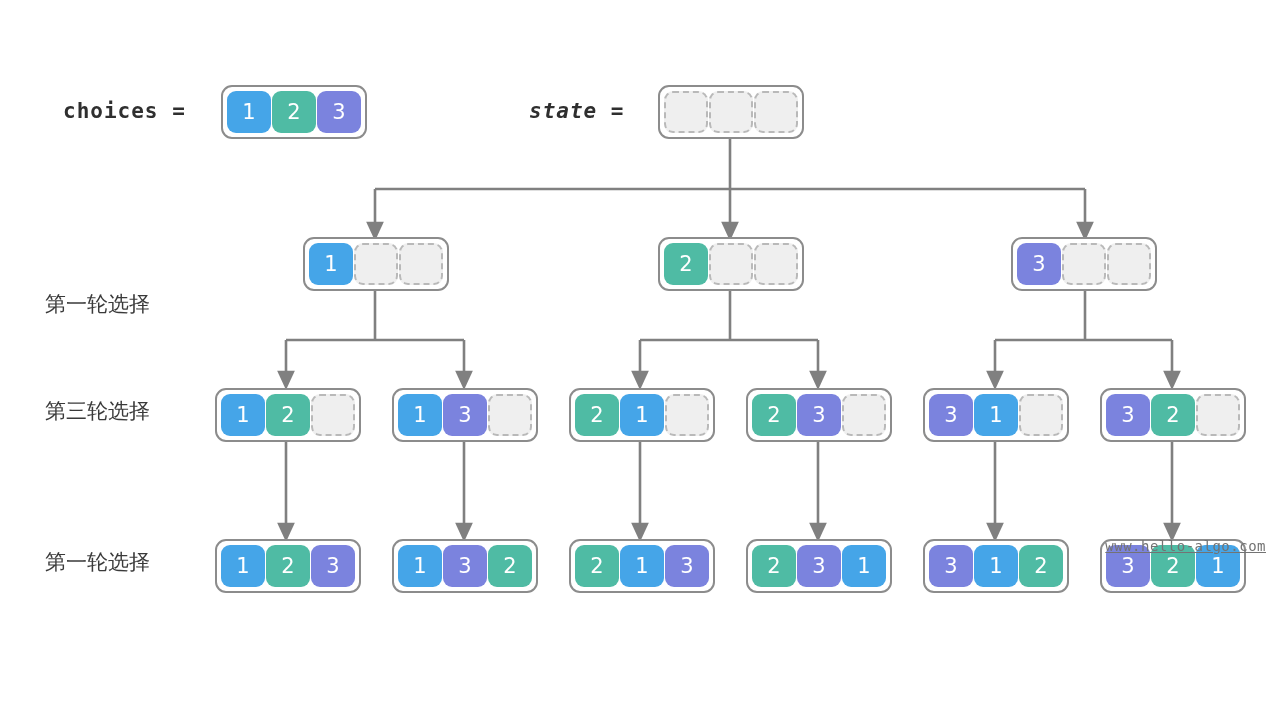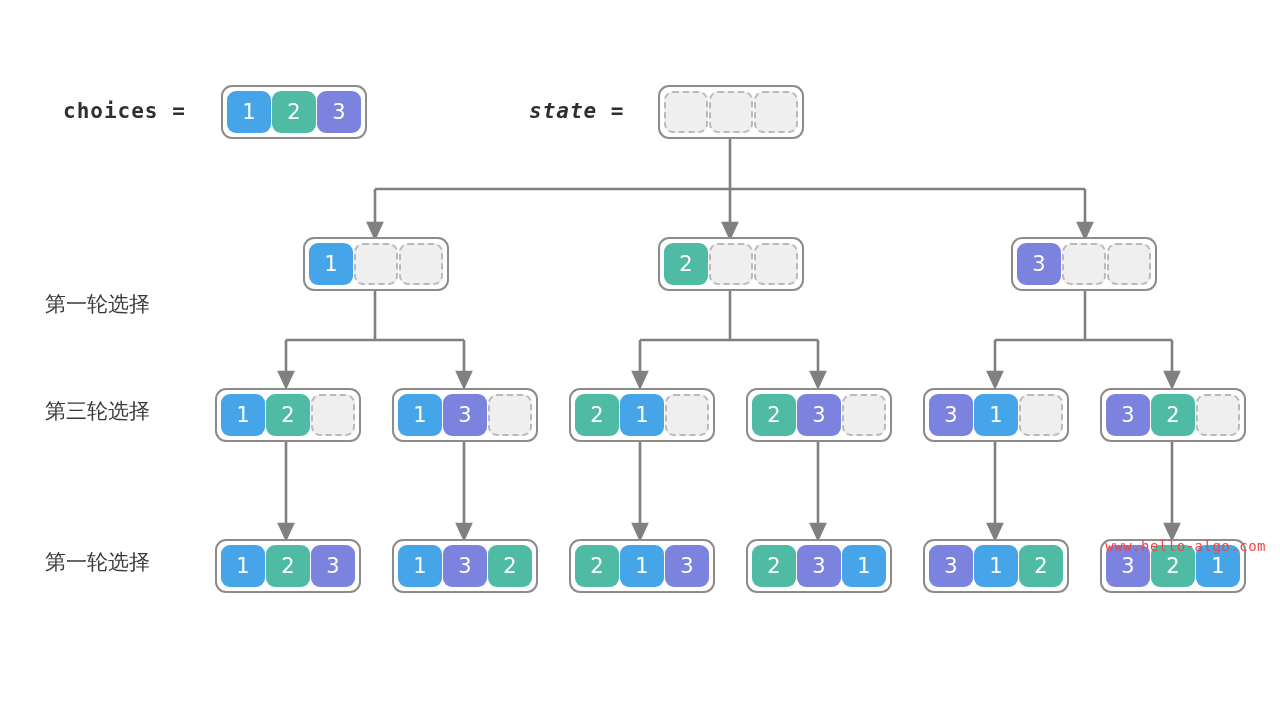--- a/index.html
+++ b/index.html
@@ -86,23 +86,24 @@
   .cell.c2 { background: #4fbba4; }
   .cell.c3 { background: #7b83de; }
 
   
   .watermark {
     position: absolute;
     right: 22px;
     bottom: 18px;
     font-family: "DejaVu Sans Mono", "Liberation Mono", monospace;
     font-size: 14px;
-    color: #ef4444;
+    color: #737373;
     letter-spacing: 0.5px;
     white-space: nowrap;
+    text-decoration: underline;
   }
 </style>
 </head>
 <body>
 
 <div id="canvas">
 
   <svg id="edges" viewBox="0 0 1280 720">
     <defs>
       <marker id="arrow" markerWidth="9" markerHeight="9" refX="4.2" refY="4.2" orient="auto" markerUnits="strokeWidth">

